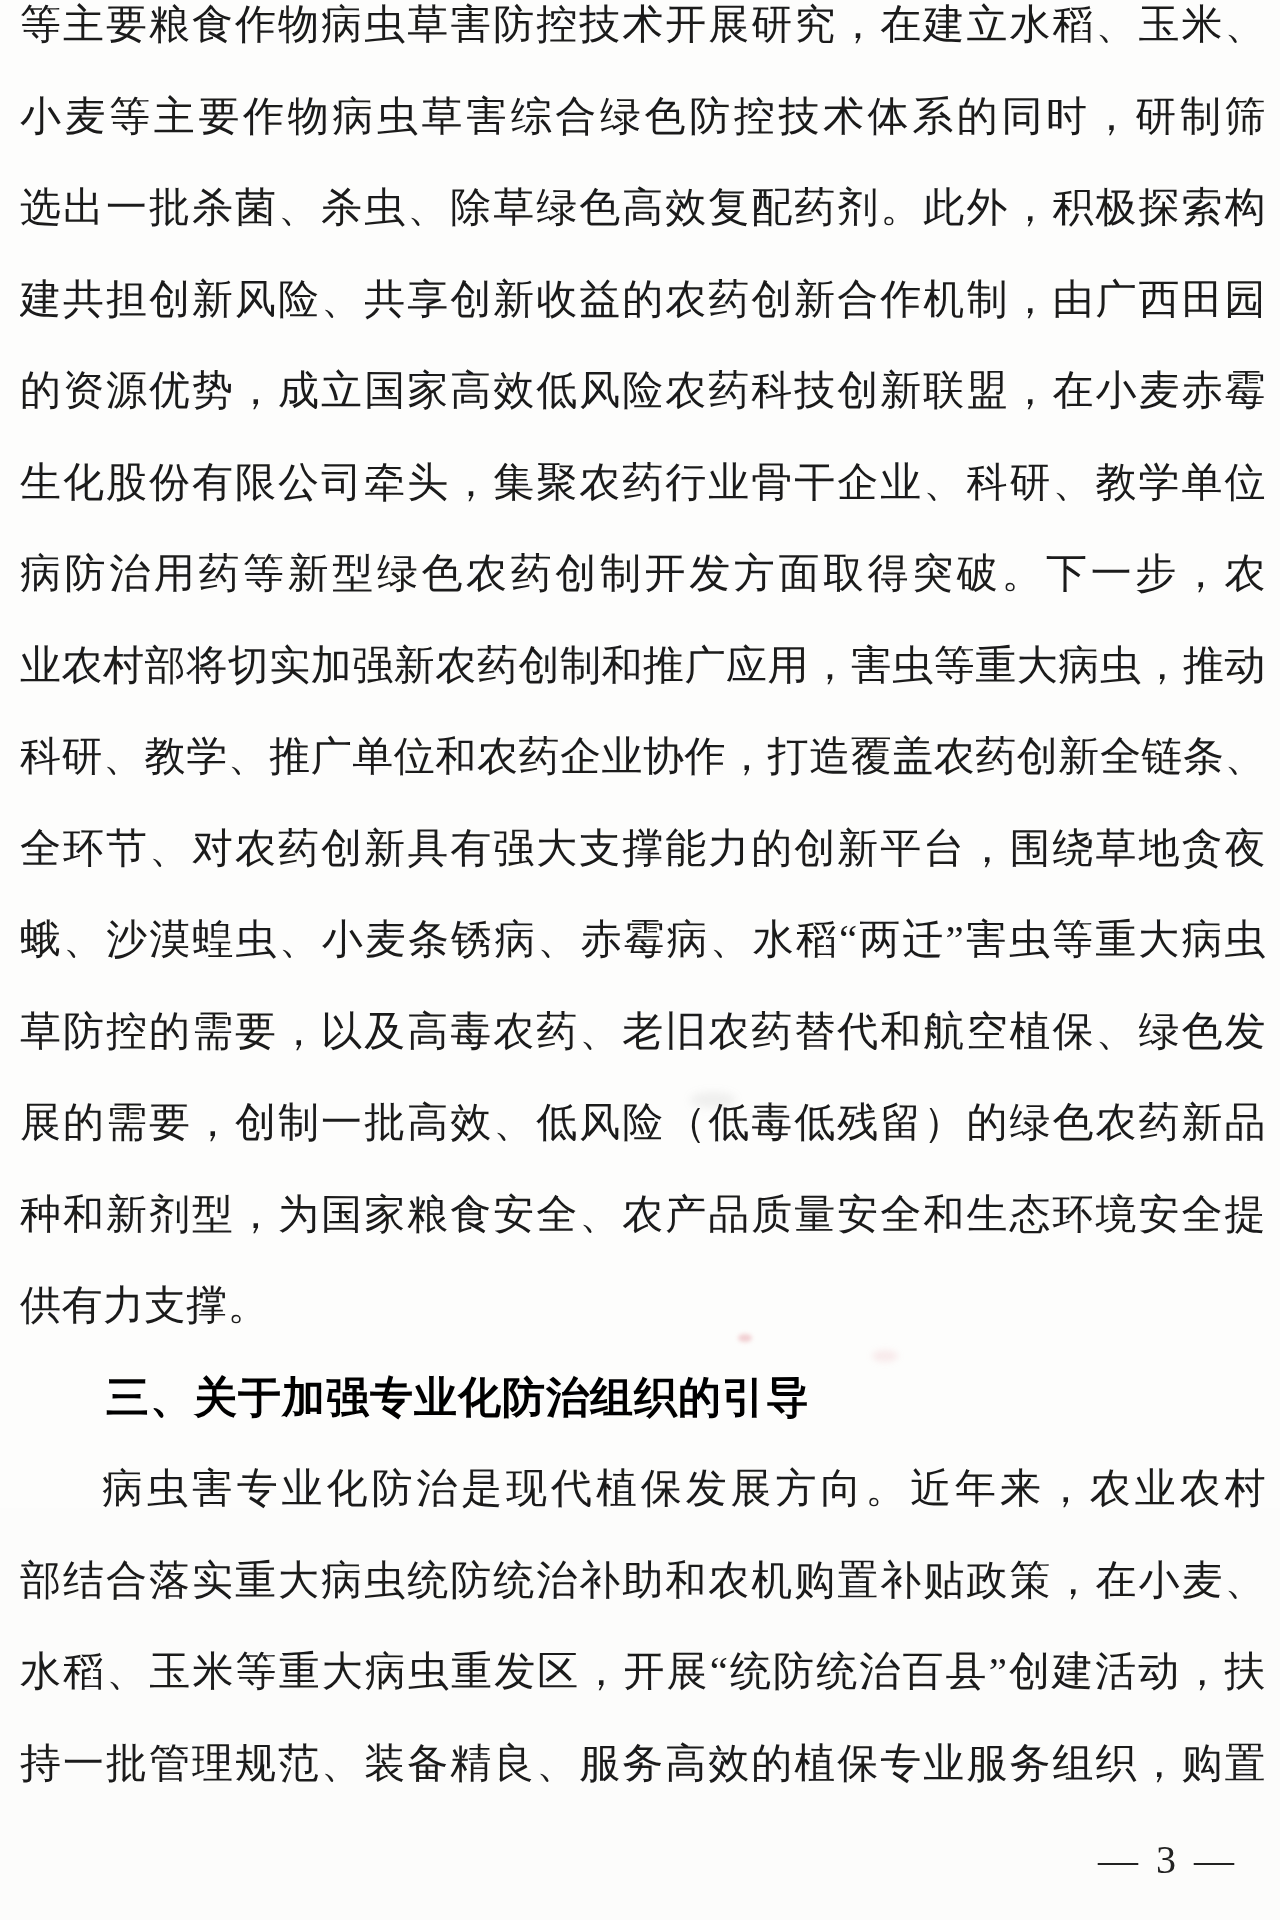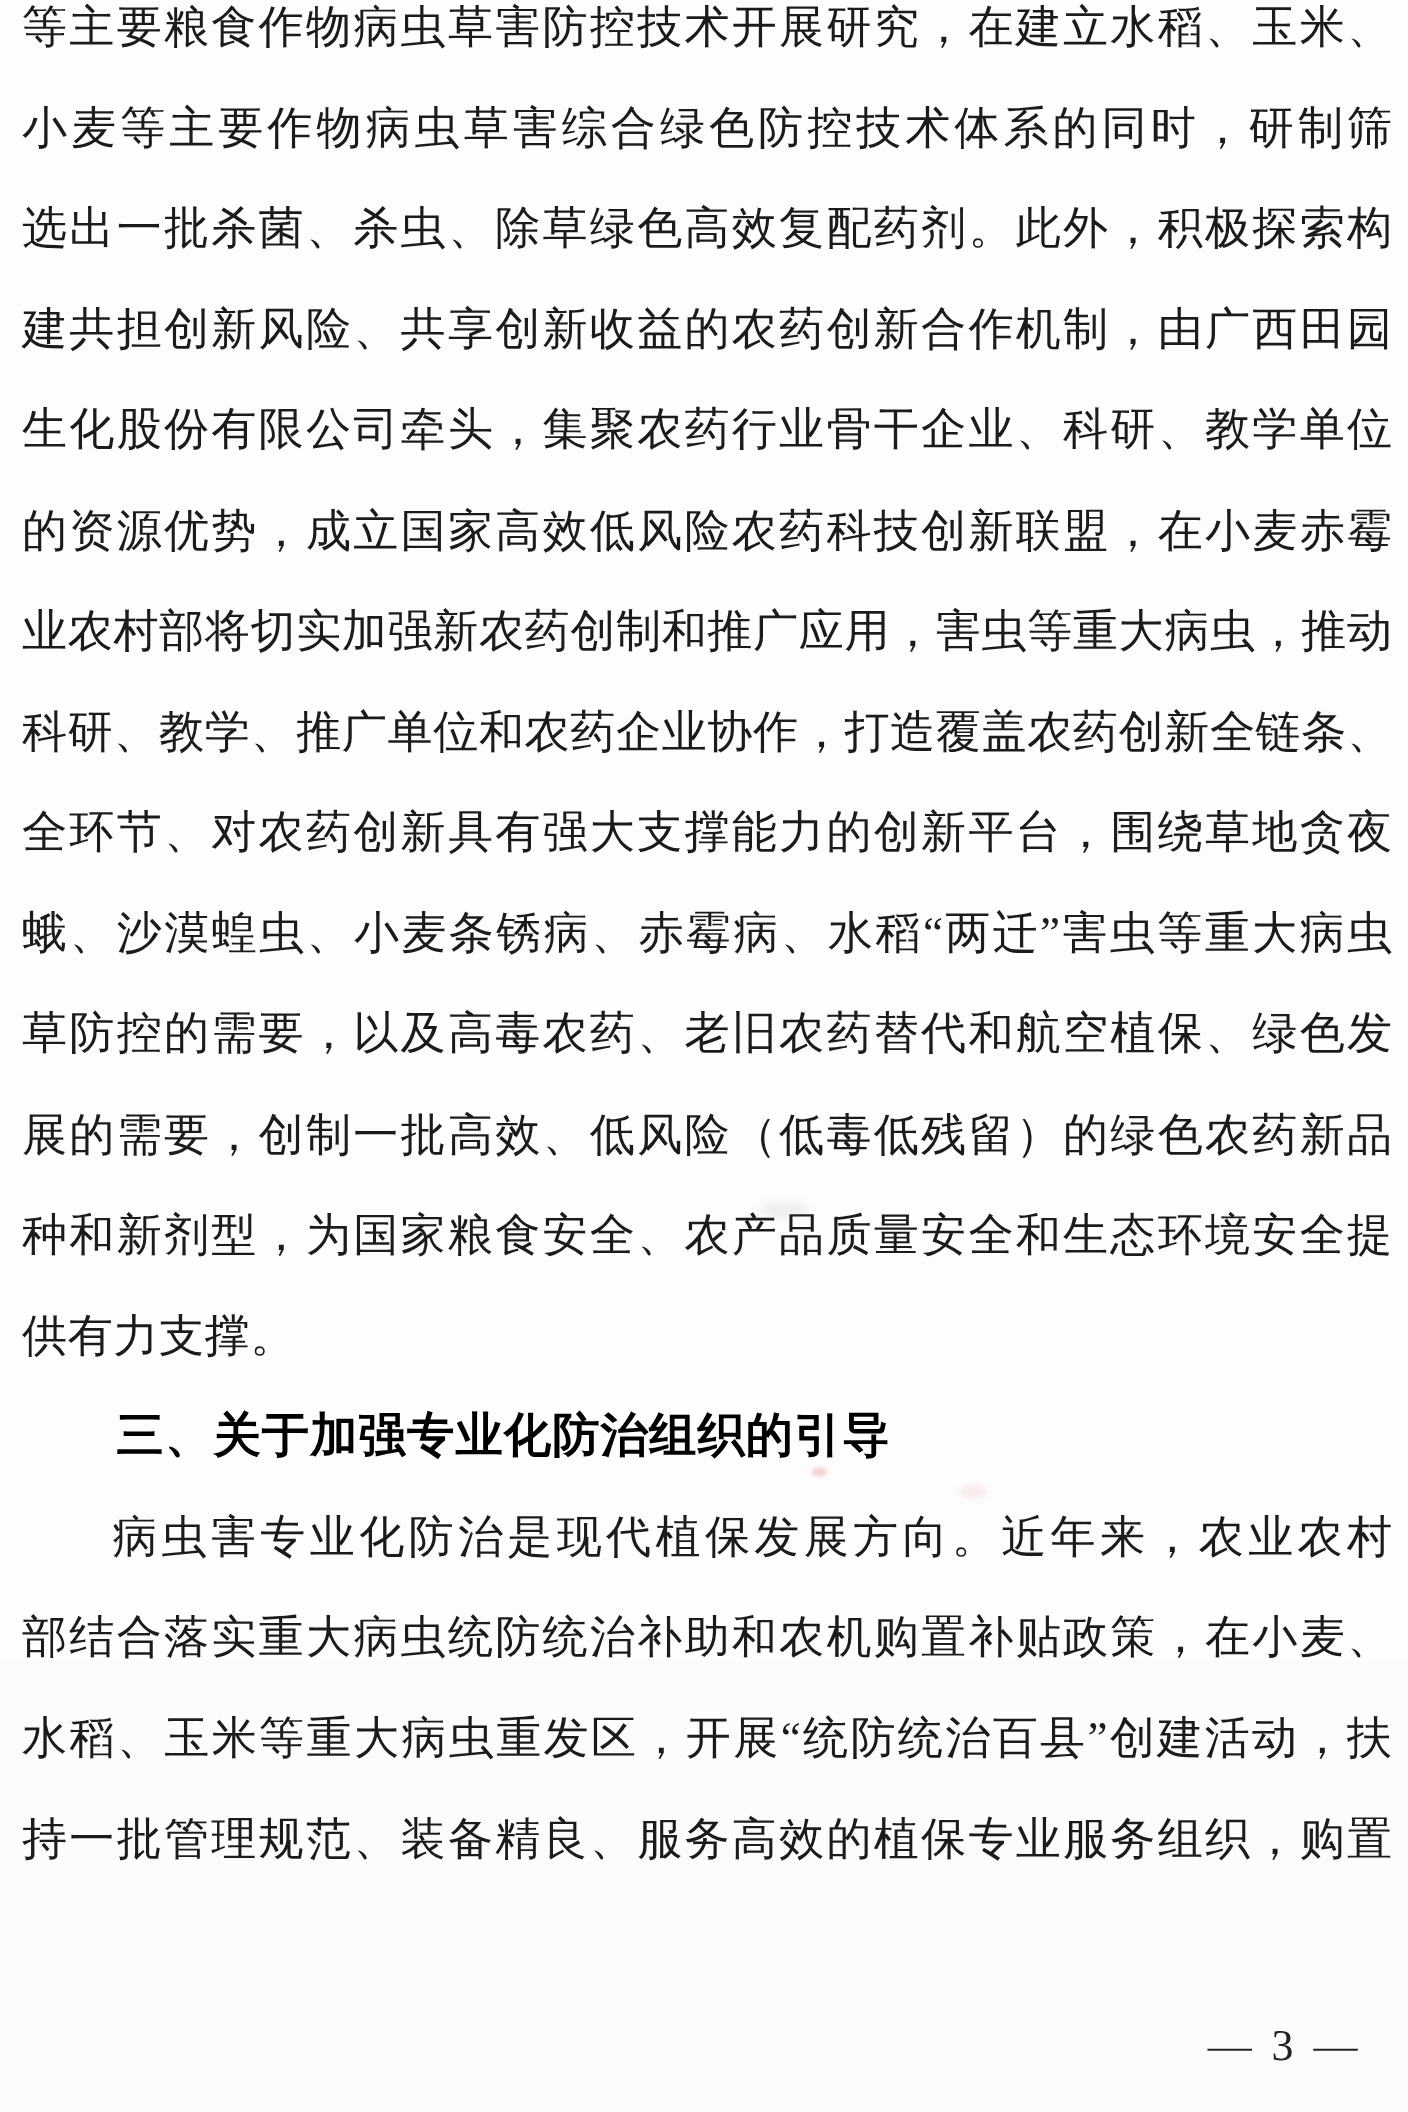--- a/index.html
+++ b/index.html
@@ -79,22 +79,23 @@
 </style>
 </head>
 <body>
 
 <div class="page">
   <div class="text-block">
     <div class="line">等主要粮食作物病虫草害防控技术开展研究，在建立水稻、玉米、</div>
     <div class="line">小麦等主要作物病虫草害综合绿色防控技术体系的同时，研制筛</div>
     <div class="line">选出一批杀菌、杀虫、除草绿色高效复配药剂。此外，积极探索构</div>
     <div class="line">建共担创新风险、共享创新收益的农药创新合作机制，由广西田园</div>
+    <div class="line">的资源优势，成立国家高效低风险农药科技创新联盟，在小麦赤霉</div>
     <div class="line">生化股份有限公司牵头，集聚农药行业骨干企业、科研、教学单位</div>
-    <div class="line">的资源优势，成立国家高效低风险农药科技创新联盟，在小麦赤霉</div>
+    <div class="line">病防治用药等新型绿色农药创制开发方面取得突破。下一步，农</div>
     <div class="line">业农村部将切实加强新农药创制和推广应用，害虫等重大病虫，推动</div>
     <div class="line">科研、教学、推广单位和农药企业协作，打造覆盖农药创新全链条、</div>
     <div class="line">全环节、对农药创新具有强大支撑能力的创新平台，围绕草地贪夜</div>
     <div class="line">蛾、沙漠蝗虫、小麦条锈病、赤霉病、水稻“两迁”害虫等重大病虫</div>
     <div class="line">草防控的需要，以及高毒农药、老旧农药替代和航空植保、绿色发</div>
     <div class="line">展的需要，创制一批高效、低风险（低毒低残留）的绿色农药新品</div>
     <div class="line">种和新剂型，为国家粮食安全、农产品质量安全和生态环境安全提</div>
     <div class="line flush">供有力支撑。</div>
     <div class="line heading">三、关于加强专业化防治组织的引导</div>
     <div class="line indent">病虫害专业化防治是现代植保发展方向。近年来，农业农村</div>

